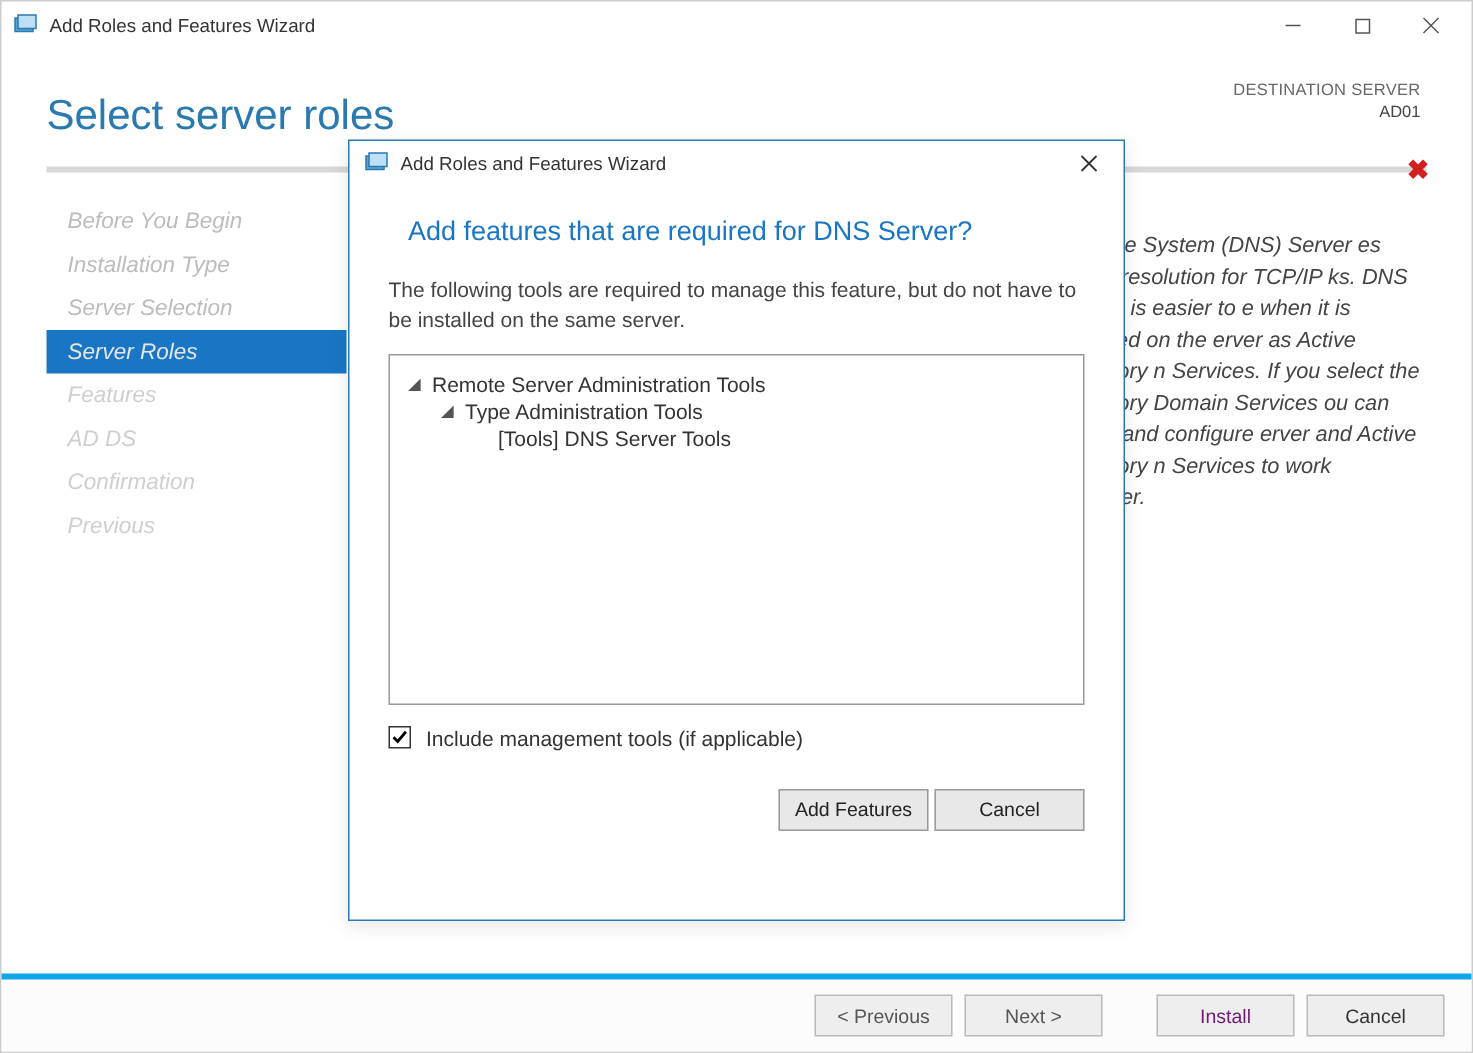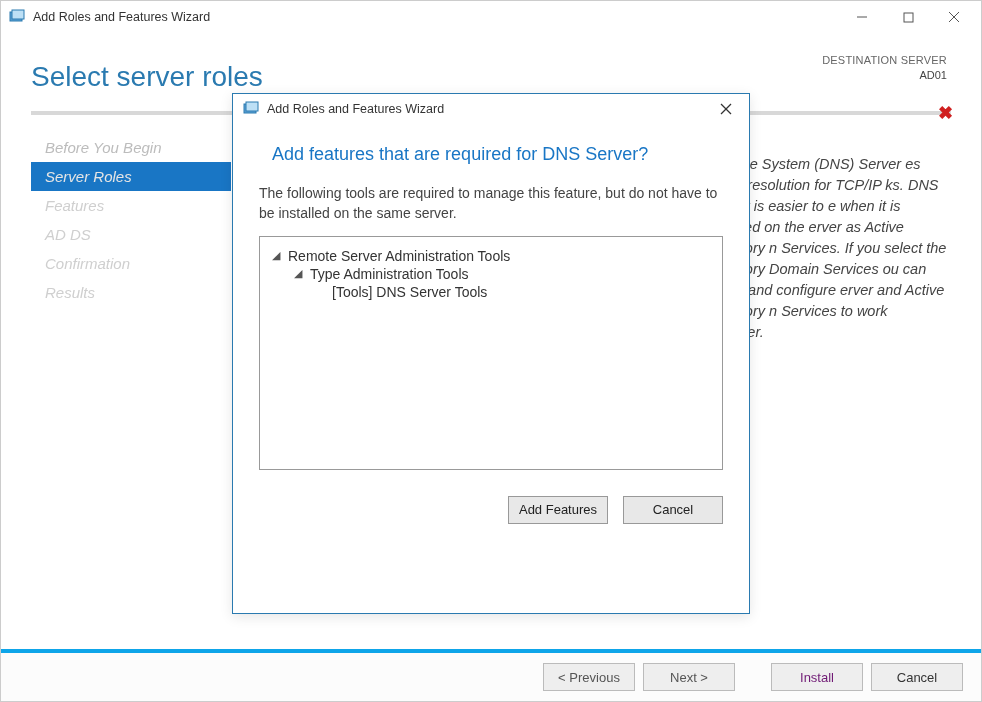--- a/index.html
+++ b/index.html
@@ -51,21 +51,21 @@
   .tree-l0 { }
   .tree-l1 { margin-left: 22px; }
   .tree-l2 { margin-left: 44px; }
   .tree-row { display:flex; align-items:center; padding:1px 0;}
   .tr-icon { display:inline-block; width:12px; color:#555; margin-right:4px; font-size:11px;}
 
   .chk-row { display:flex; align-items:center; gap: 10px; margin-top: 14px; font-size:14px; color:#333;}
   .chk-box { width:15px; height:15px; border:1.5px solid #333; display:inline-flex; align-items:center; justify-content:center;}
   .chk-box svg { width:11px; height:11px; }
 
-  .dlg-footer { display:flex; justify-content:flex-end; gap:15px; margin-top: 26px;}
+  .dlg-footer { display:flex; justify-content:flex-end; gap:4px; margin-top: 26px;}
   .dlg-btn { min-width: 100px; height:28px; font-size:13px; background:#e8e8e8; border:1px solid #999; display:inline-flex; align-items:center; justify-content:center; color:#222;}
 
 </style>
 </head>
 <body>
 
 <div class="parent-window">
   <div class="parent-titlebar">
     <span class="icon">
       <svg width="16" height="16" viewBox="0 0 16 16">
@@ -100,25 +100,27 @@
       <div class="line2">AD01</div>
     </div>
     <div class="page-title">Select server roles</div>
     <div class="hr">
       <span class="hr-x">✖</span>
     </div>
 
     <div class="main-cols">
       <div class="sidebar">
         <div class="sidebar-item done">Before You Begin</div>
+        <div class="sidebar-item done">Installation Type</div>
+        <div class="sidebar-item done">Server Selection</div>
         <div class="sidebar-item active">Server Roles</div>
         <div class="sidebar-item">Features</div>
         <div class="sidebar-item">AD DS</div>
         <div class="sidebar-item">Confirmation</div>
-        <div class="sidebar-item">Results</div>
+        <div class="sidebar-item">Previous</div>
       </div>
 
       <div class="content-col">
         <div class="desc-body">
           <span style="font-weight:600;">ption</span><br>
           <span>n Name System (DNS) Server es name resolution for TCP/IP ks. DNS Server is easier to e when it is installed on the erver as Active Directory n Services. If you select the Directory Domain Services ou can install and configure erver and Active Directory n Services to work together.</span>
         </div>
         <div class="box-under"></div>
       </div>
     </div>
@@ -159,18 +161,26 @@
       </div>
       <div class="tree-row tree-l1">
         <span class="tr-icon">◢</span>
         <span>Type Administration Tools</span>
       </div>
       <div class="tree-row tree-l2">
         <span class="tr-icon"></span>
         <span>[Tools] DNS Server Tools</span>
       </div>
     </div>
+    <div class="chk-row">
+      <span class="chk-box">
+        <svg viewBox="0 0 12 12">
+            <polyline points="1.5,6 4.5,9 10.5,2" fill="none" stroke="#000" stroke-width="2"></polyline>
+          </svg>
+      </span>
+      <span>Include management tools (if applicable)</span>
+    </div>
     <div class="dlg-footer">
       <div class="dlg-btn">Add Features</div>
       <div class="dlg-btn">Cancel</div>
     </div>
   </div>
 </div>
 
 </body></html>

